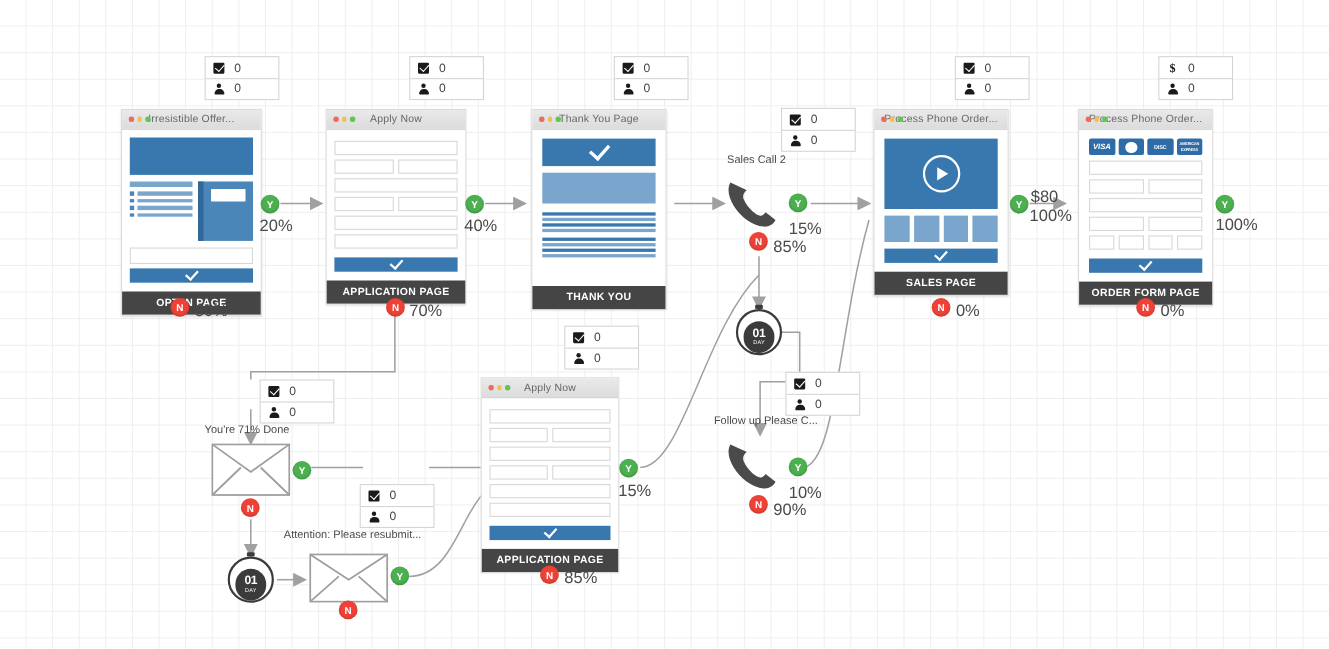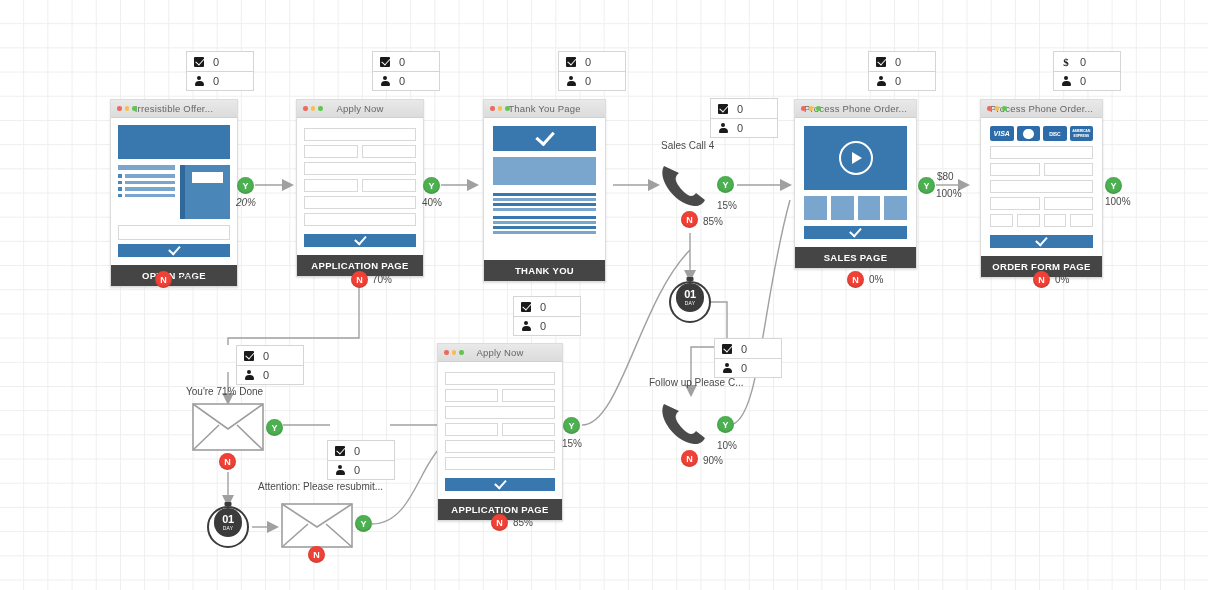--- a/index.html
+++ b/index.html
@@ -125,21 +125,21 @@
   .card.disc{background:#2d6ca8;font-size:5px;}
   .card.amex{background:#2d6ca8;font-size:3.6px;line-height:1.15;text-align:center;flex-direction:column;}
 
   
   .phone{position:absolute;z-index:5;color:#4a4a4a;}
   .timer{position:absolute;z-index:5;}
   .timer .ring{
     width:100%;height:100%;border-radius:50%;
     border:2.5px solid #3b3b3b;background:#fff;
     box-sizing:border-box;
-    display:flex;align-items:flex-start;justify-content:center;
+    display:flex;align-items:flex-end;justify-content:center;
   }
   .timer .inner{
     width:76%;height:76%;border-radius:50%;
     background:#3b3b3b;color:#fff;
     display:flex;flex-direction:column;align-items:center;justify-content:center;
     line-height:1;
   }
   .timer .n{font-size:11px;font-weight:bold;letter-spacing:-.3px;}
   .timer .d{font-size:5px;letter-spacing:.2px;margin-top:.5px;}
   .timer .knob{
@@ -154,21 +154,21 @@
     display:flex;align-items:center;justify-content:center;
     font-size:9px;font-weight:bold;color:#fff;
     box-shadow:inset 0 -1px 2px rgba(0,0,0,.18);
   }
   .badge.y{background:#4caf50;}
   .badge.n{background:#ef4136;}
 
   
   .lbl{
     position:absolute;z-index:7;
-    font-size:10px;color:#5a5a5a;
+    font-size:15px;color:#5a5a5a;
     white-space:nowrap;
   }
   .lbl.pct{color:#4a4a4a;}
   .lbl.node{color:#4a4a4a;font-size:10px;}
 </style>
 </head>
 <body>
 
 <div id="canvas">
 
@@ -406,21 +406,21 @@
               <i class="lbl" style="position:absolute;left:7px;top:7px;right:7px;height:11px;background:#fff;"></i>
             </div>
         </div>
         <div class="field" style="height:13px;"></div>
         <div class="cta"></div>
       </div>
       <div class="footer">OPT-IN PAGE</div>
     </div>
   </div>
   <div class="badge y" style="left:237px;top:177px;">Y</div>
-  <div class="lbl pct" style="left:236px;top:197px;font-style:italic;">20%</div>
+  <div class="lbl pct" style="left:236px;top:197px;">20%</div>
   <div class="badge n" style="left:155px;top:271px;">N</div>
   <div class="lbl pct" style="left:177px;top:274px;">80%</div>
 
   <div class="page" style="left:296px;top:99px;width:128px;">
     <div class="pagewin">
       <div class="titlebar">
         <span class="dots">
             <i class="dot r"></i>
             <i class="dot y"></i>
             <i class="dot g"></i>
@@ -471,21 +471,21 @@
           <div class="txtline" style="margin-top:5px;"></div>
           <div class="txtline lt"></div>
           <div class="txtline"></div>
           <div class="txtline lt"></div>
         </div>
       </div>
       <div class="footer" style="margin-top:16px;">THANK YOU</div>
     </div>
   </div>
 
-  <div class="lbl node" style="left:661px;top:140px;">Sales Call 4</div>
+  <div class="lbl node" style="left:661px;top:140px;">Sales Call 2</div>
   <div class="phone" style="left:658px;top:160px;width:54px;height:52px;">
     <svg viewBox="0 0 54 52" width="54" height="52">
       <path d="M6,6 C3,11 4,19 9,27 C15,37 26,45 36,46 C41,46.5 45,44 47,40 L38,33 C36,36 33,37 30,35 C25,32 20,26 18,21 C17,18 18,15 21,13 Z" fill="#4a4a4a"></path>
     </svg>
   </div>
   <div class="badge y" style="left:717px;top:176px;">Y</div>
   <div class="lbl pct" style="left:717px;top:200px;">15%</div>
   <div class="badge n" style="left:681px;top:211px;">N</div>
   <div class="lbl pct" style="left:703px;top:216px;">85%</div>
 

